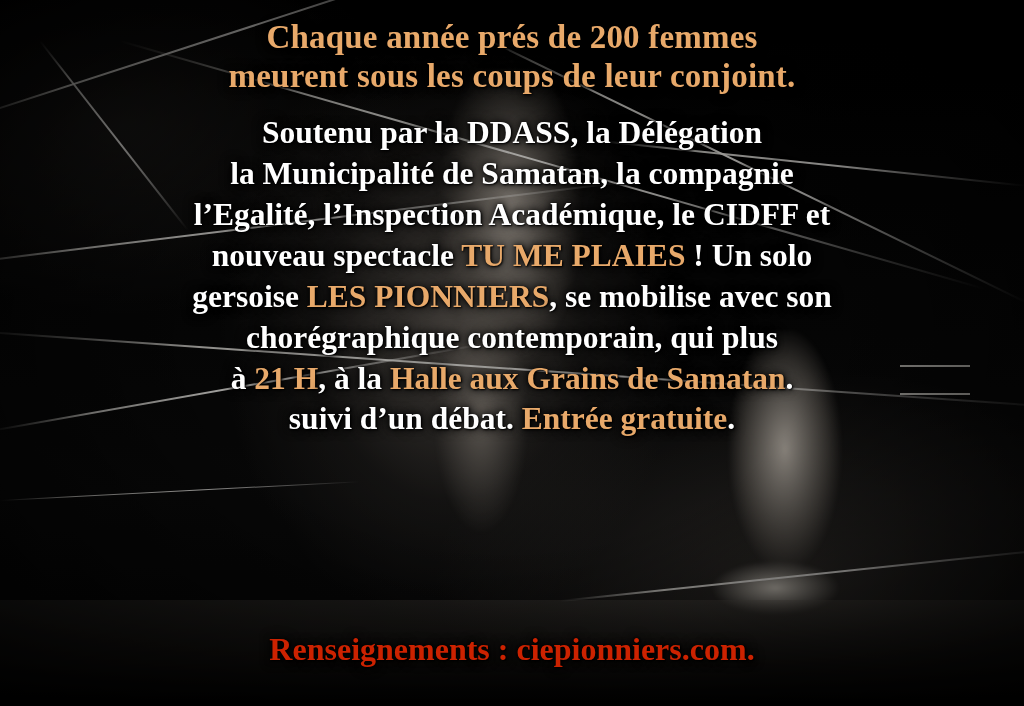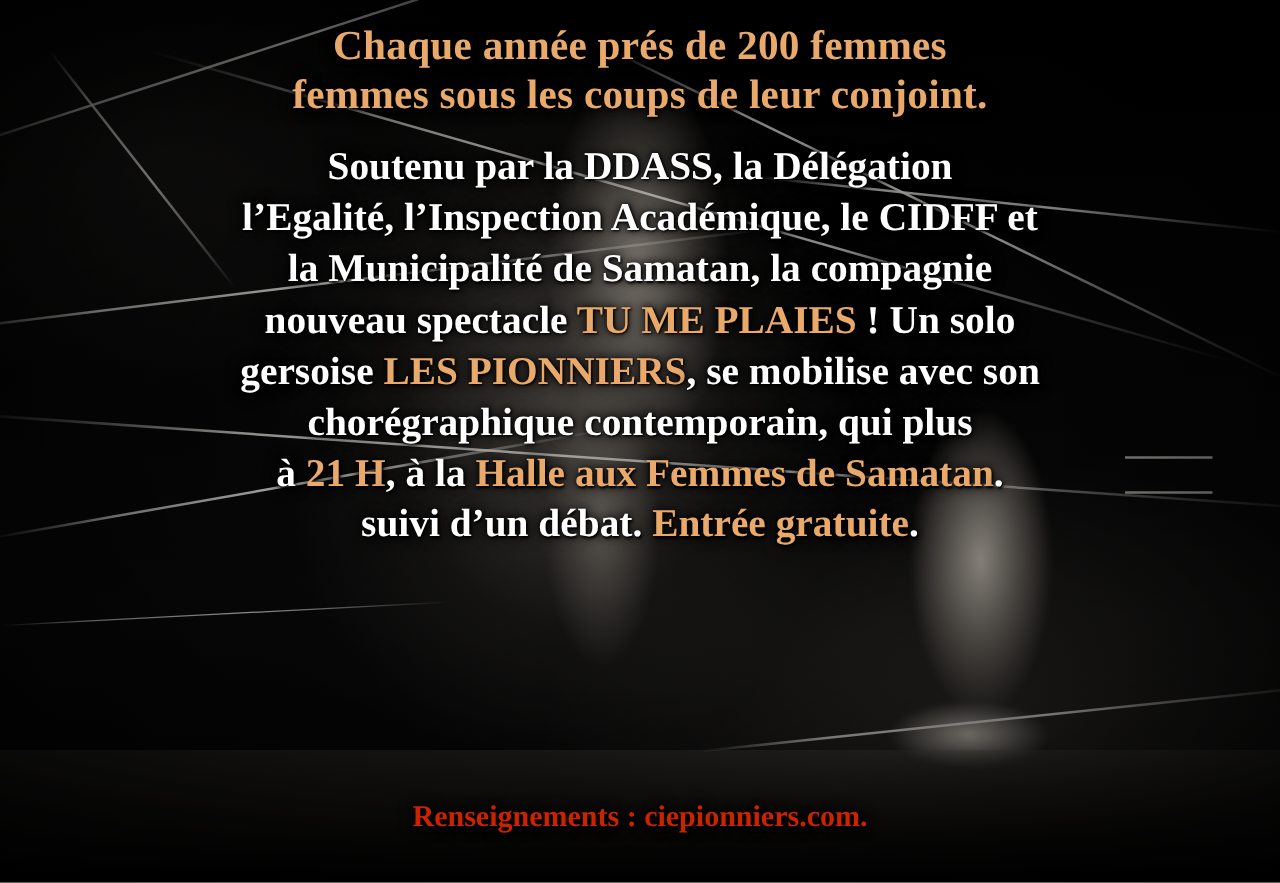--- a/index.html
+++ b/index.html
@@ -115,21 +115,21 @@
     text-align: center;
     margin-top: 17px;
     text-shadow: 0 0 6px rgba(0,0,0,0.95), 0 0 12px rgba(0,0,0,0.85), 1px 1px 2px #000;
   }
   .body-block .hl {
     color: #e8a96a;
   }
   .footer {
     color: #cc2200;
     font-weight: bold;
-    font-size: 24px;
+    font-size: 32px;
     text-align: center;
     text-shadow: 0 0 6px rgba(0,0,0,0.95), 0 0 12px rgba(0,0,0,0.85), 1px 1px 2px #000;
     margin-top: auto;
     margin-bottom: 28px;
   }
   .line { display: block; }
 </style>
 </head>
 <body>
 
@@ -152,36 +152,36 @@
   <div class="wire w10"></div>
   <div class="bar bar1"></div>
 
   <div class="vignette"></div>
   <div class="darken"></div>
 
   <div class="text-layer">
 
     <div class="headline">
       <span class="line">Chaque année prés de 200 femmes</span>
-      <span class="line">femmes sous les coups de leur conjoint.</span>
+      <span class="line">meurent sous les coups de leur conjoint.</span>
     </div>
 
     <div class="body-block">
       <span class="line">Soutenu par la DDASS, la Délégation</span>
+      <span class="line">la Municipalité de Samatan, la compagnie</span>
       <span class="line">l’Egalité, l’Inspection Académique, le CIDFF et</span>
-      <span class="line">la Municipalité de Samatan, la compagnie</span>
       <span class="line">
         <span>nouveau spectacle </span><span class="hl">TU ME PLAIES</span><span> ! Un solo</span>
       </span>
       <span class="line">
         <span>gersoise </span><span class="hl">LES PIONNIERS</span><span>, se mobilise avec son</span>
       </span>
       <span class="line">chorégraphique contemporain, qui plus</span>
       <span class="line">
-        <span>à </span><span class="hl">21 H</span><span>, à la </span><span class="hl">Halle aux Femmes de Samatan</span><span>.</span>
+        <span>à </span><span class="hl">21 H</span><span>, à la </span><span class="hl">Halle aux Grains de Samatan</span><span>.</span>
       </span>
       <span class="line">
         <span>suivi d’un débat. </span><span class="hl">Entrée gratuite</span><span>.</span>
       </span>
     </div>
 
     <div class="footer">Renseignements : ciepionniers.com.</div>
   </div>
 </div>
 

